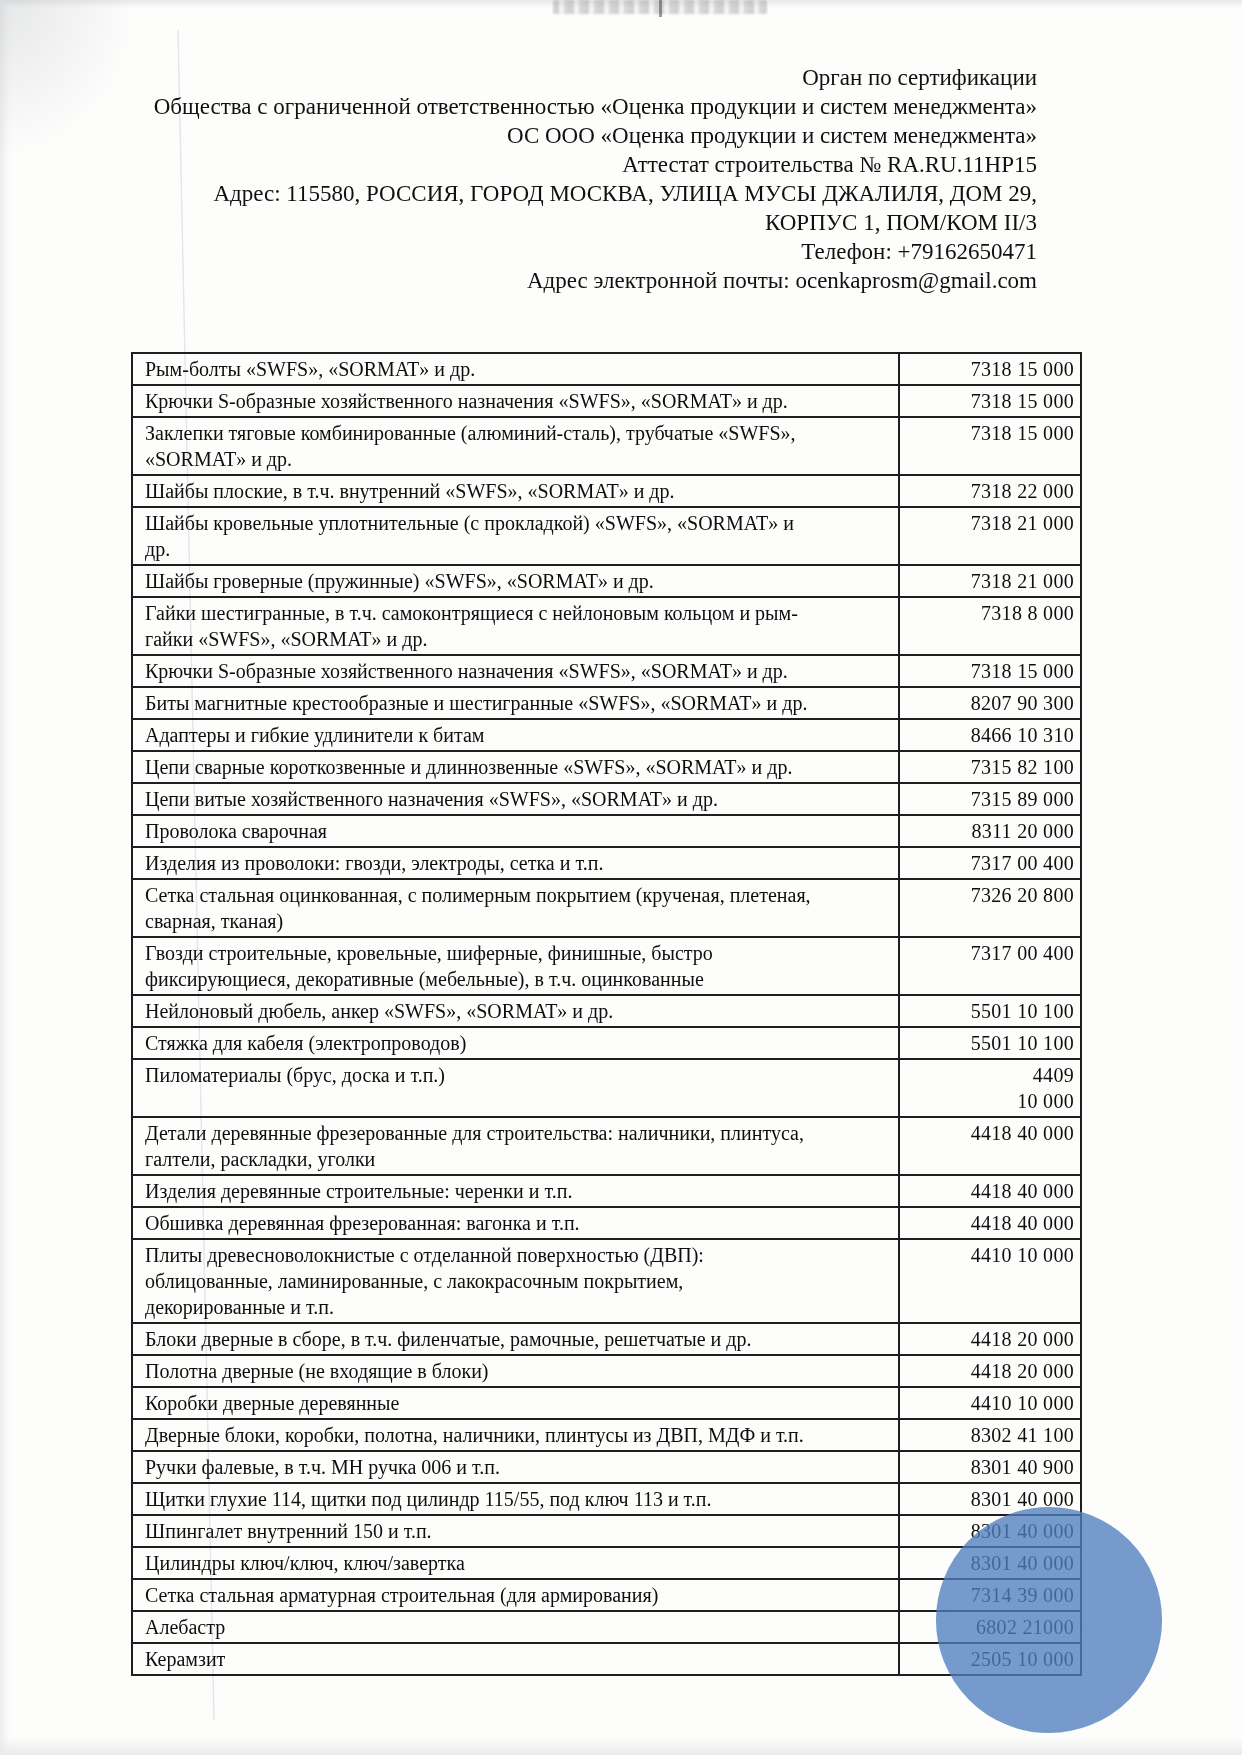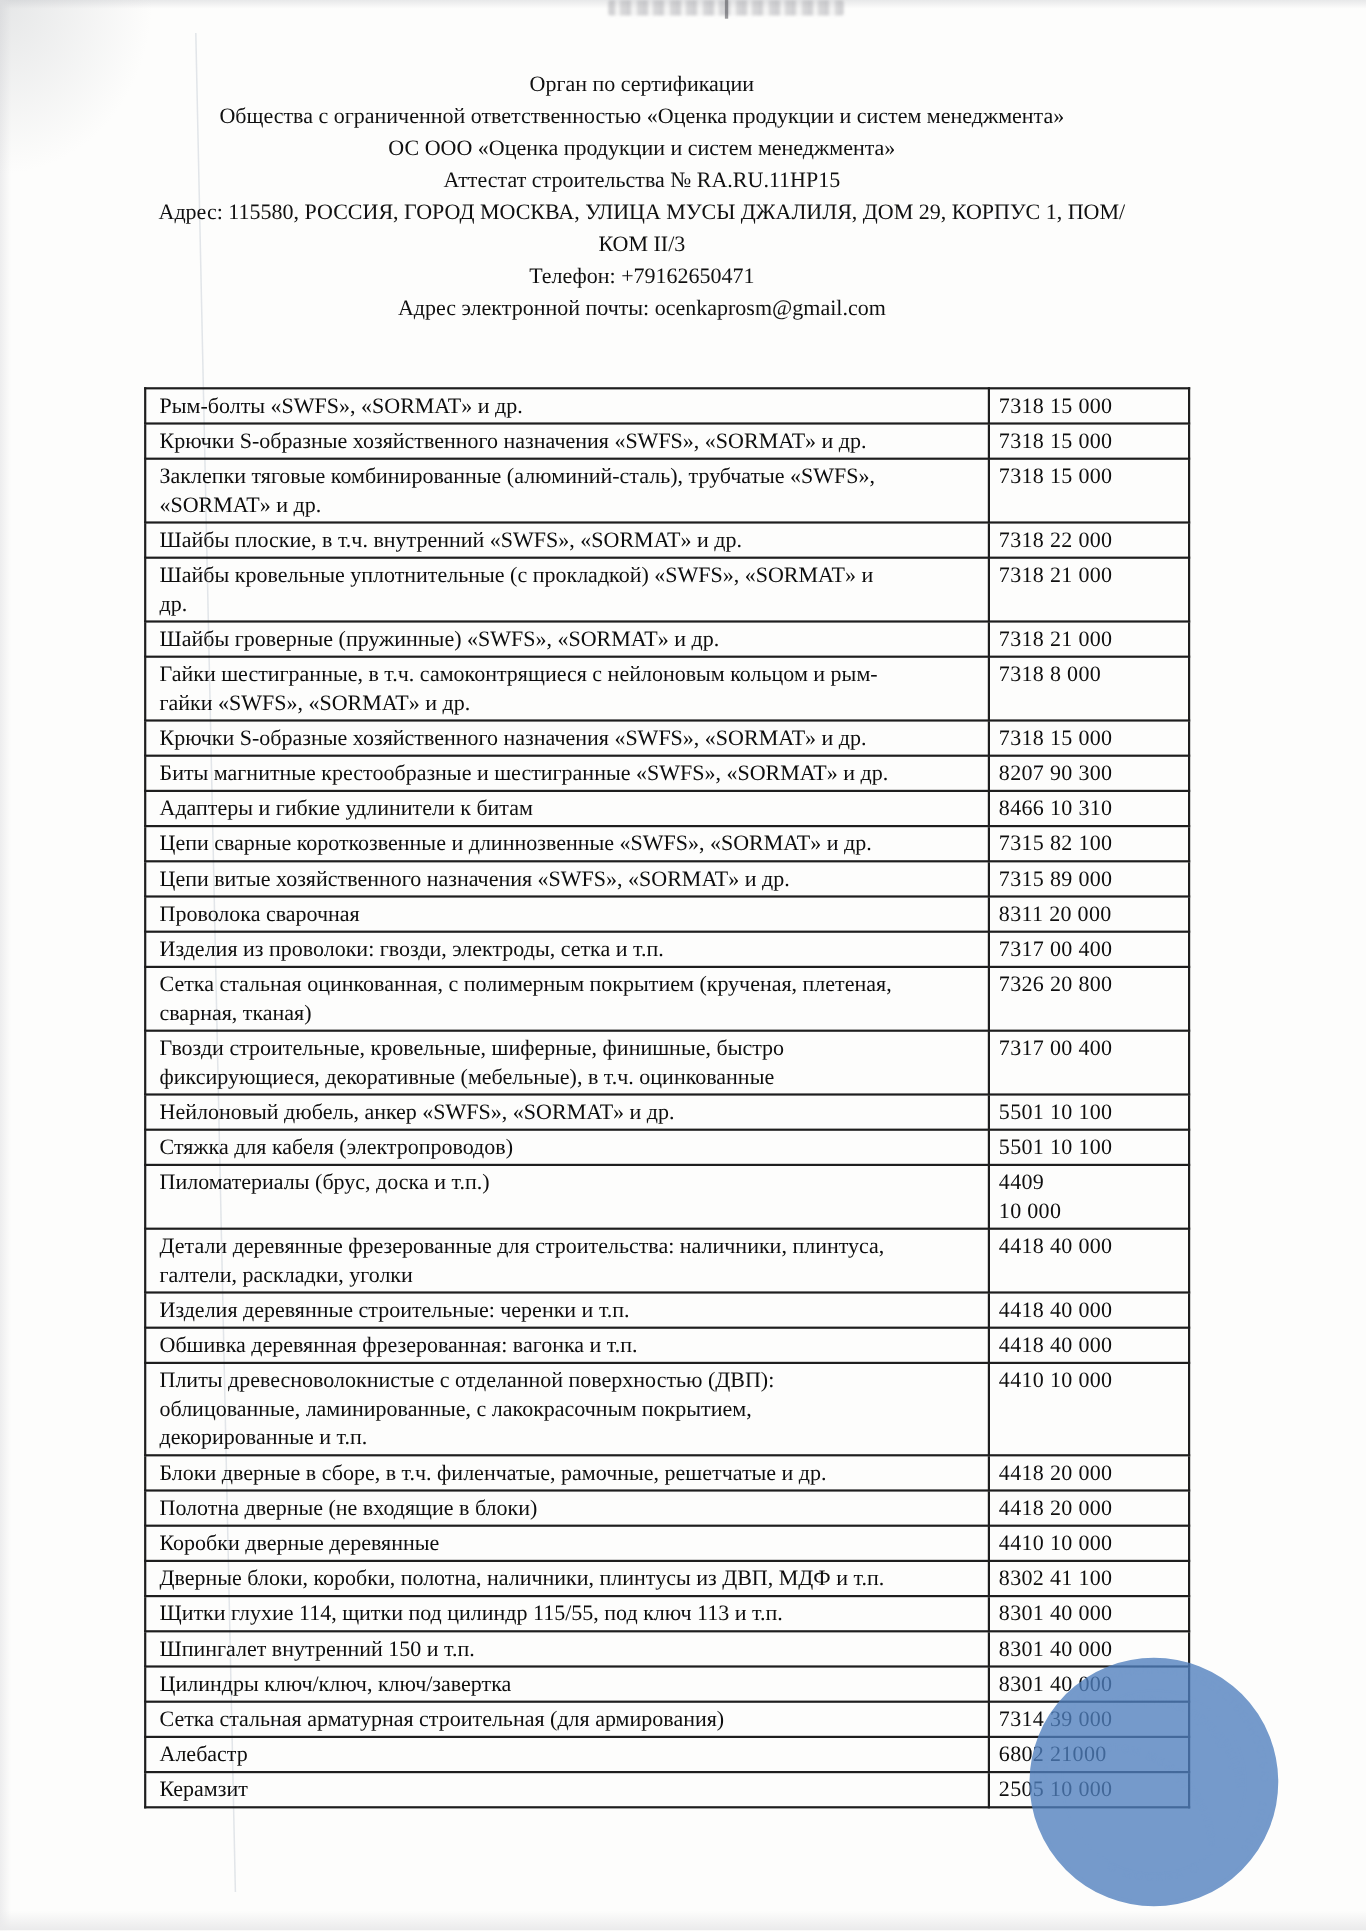--- a/index.html
+++ b/index.html
@@ -22,40 +22,40 @@
   .smudge { position:absolute; left:553px; top:0; width:214px; height:14px; border-radius:2px;
             background:repeating-linear-gradient(90deg, rgba(110,110,118,.30) 0 6px,
                        rgba(160,160,168,.10) 6px 11px, rgba(110,110,118,.26) 11px 15px);
             filter:blur(1.3px); }
   .tick { position:absolute; left:659px; top:0; width:3px; height:17px; background:#4d4d52; opacity:.55; }
   .fold-line { position:absolute; left:0; top:0; pointer-events:none; }
 
   
   .doc-header {
     position:absolute; top:63px; left:130px; right:205px;
-    text-align:center; font-size:20px; line-height:29px; color:#101010;
+    text-align:right; font-size:23px; line-height:29px; color:#101010;
   }
 
   
   .doc-table {
     position:absolute; top:352px; left:131px; width:949px;
     border-collapse:collapse; table-layout:fixed;
     font-size:20px; line-height:26px; color:#0e0e0e;
     z-index:1;
   }
   .doc-table td {
     border:2px solid #1e1e1e;
     vertical-align:top;
     white-space:pre-line;
     padding:2px 6px 2px 12px;
   }
   .doc-table { border:1px solid #8b5cf6; }
   .doc-table col.c-desc { width:767px; }
   .doc-table col.c-code { width:182px; }
-  .doc-table td.code { padding-left:8px; letter-spacing:.3px; }
+  .doc-table td.code { padding-left:8px; letter-spacing:.3px;text-align:right; }
 
   
   .stamp { position:absolute; left:930px; top:1500px; width:238px; height:240px;
            z-index:5; opacity:.78; pointer-events:none; }
   .stamp text { font-family:"Liberation Sans", sans-serif; }
 </style>
 </head>
 <body>
 
 <div class="page">
@@ -229,20 +229,24 @@
   <tr>
     <td class="desc">Коробки дверные деревянные</td>
     <td class="code">4410 10 000</td>
   </tr>
 
   <tr>
     <td class="desc">Дверные блоки, коробки, полотна, наличники, плинтусы из ДВП, МДФ и т.п.</td>
     <td class="code">8302 41 100</td>
   </tr>
 
+  <tr>
+    <td class="desc">Ручки фалевые, в т.ч. МН ручка 006 и т.п.</td>
+    <td class="code">8301 40 900</td>
+  </tr>
 
   <tr>
     <td class="desc">Щитки глухие 114, щитки под цилиндр 115/55, под ключ 113 и т.п.</td>
     <td class="code">8301 40 000</td>
   </tr>
 
   <tr>
     <td class="desc">Шпингалет внутренний 150 и т.п.</td>
     <td class="code">8301 40 000</td>
   </tr>

